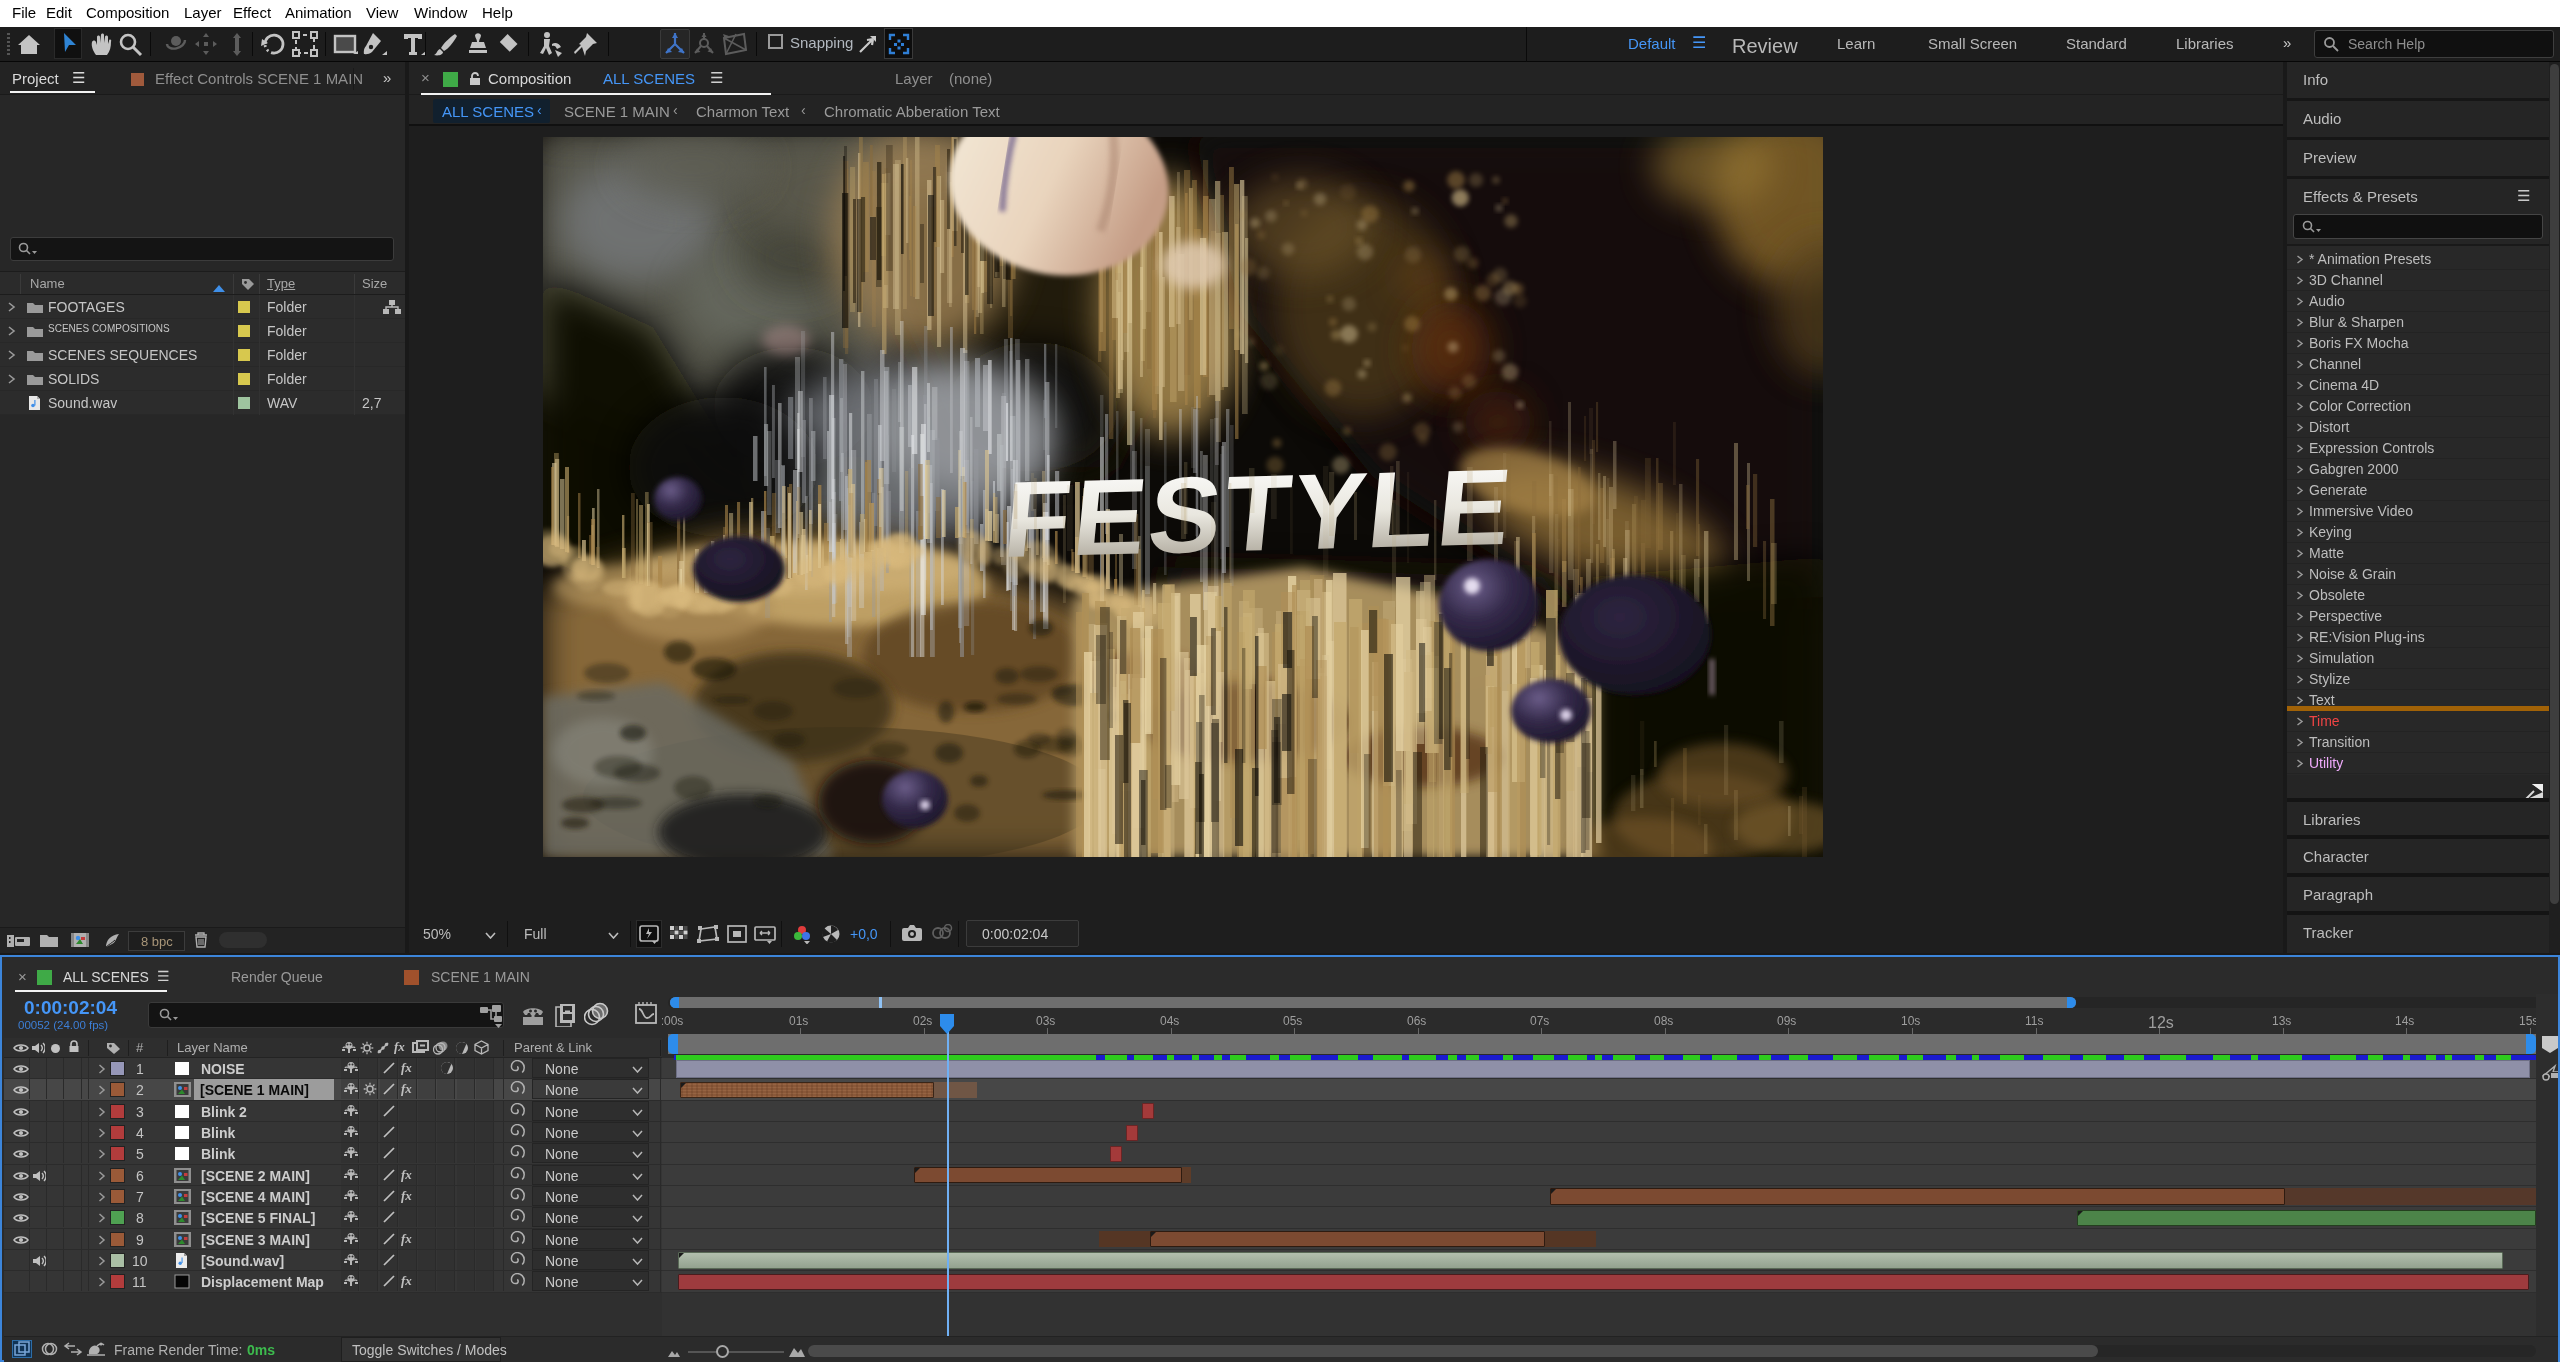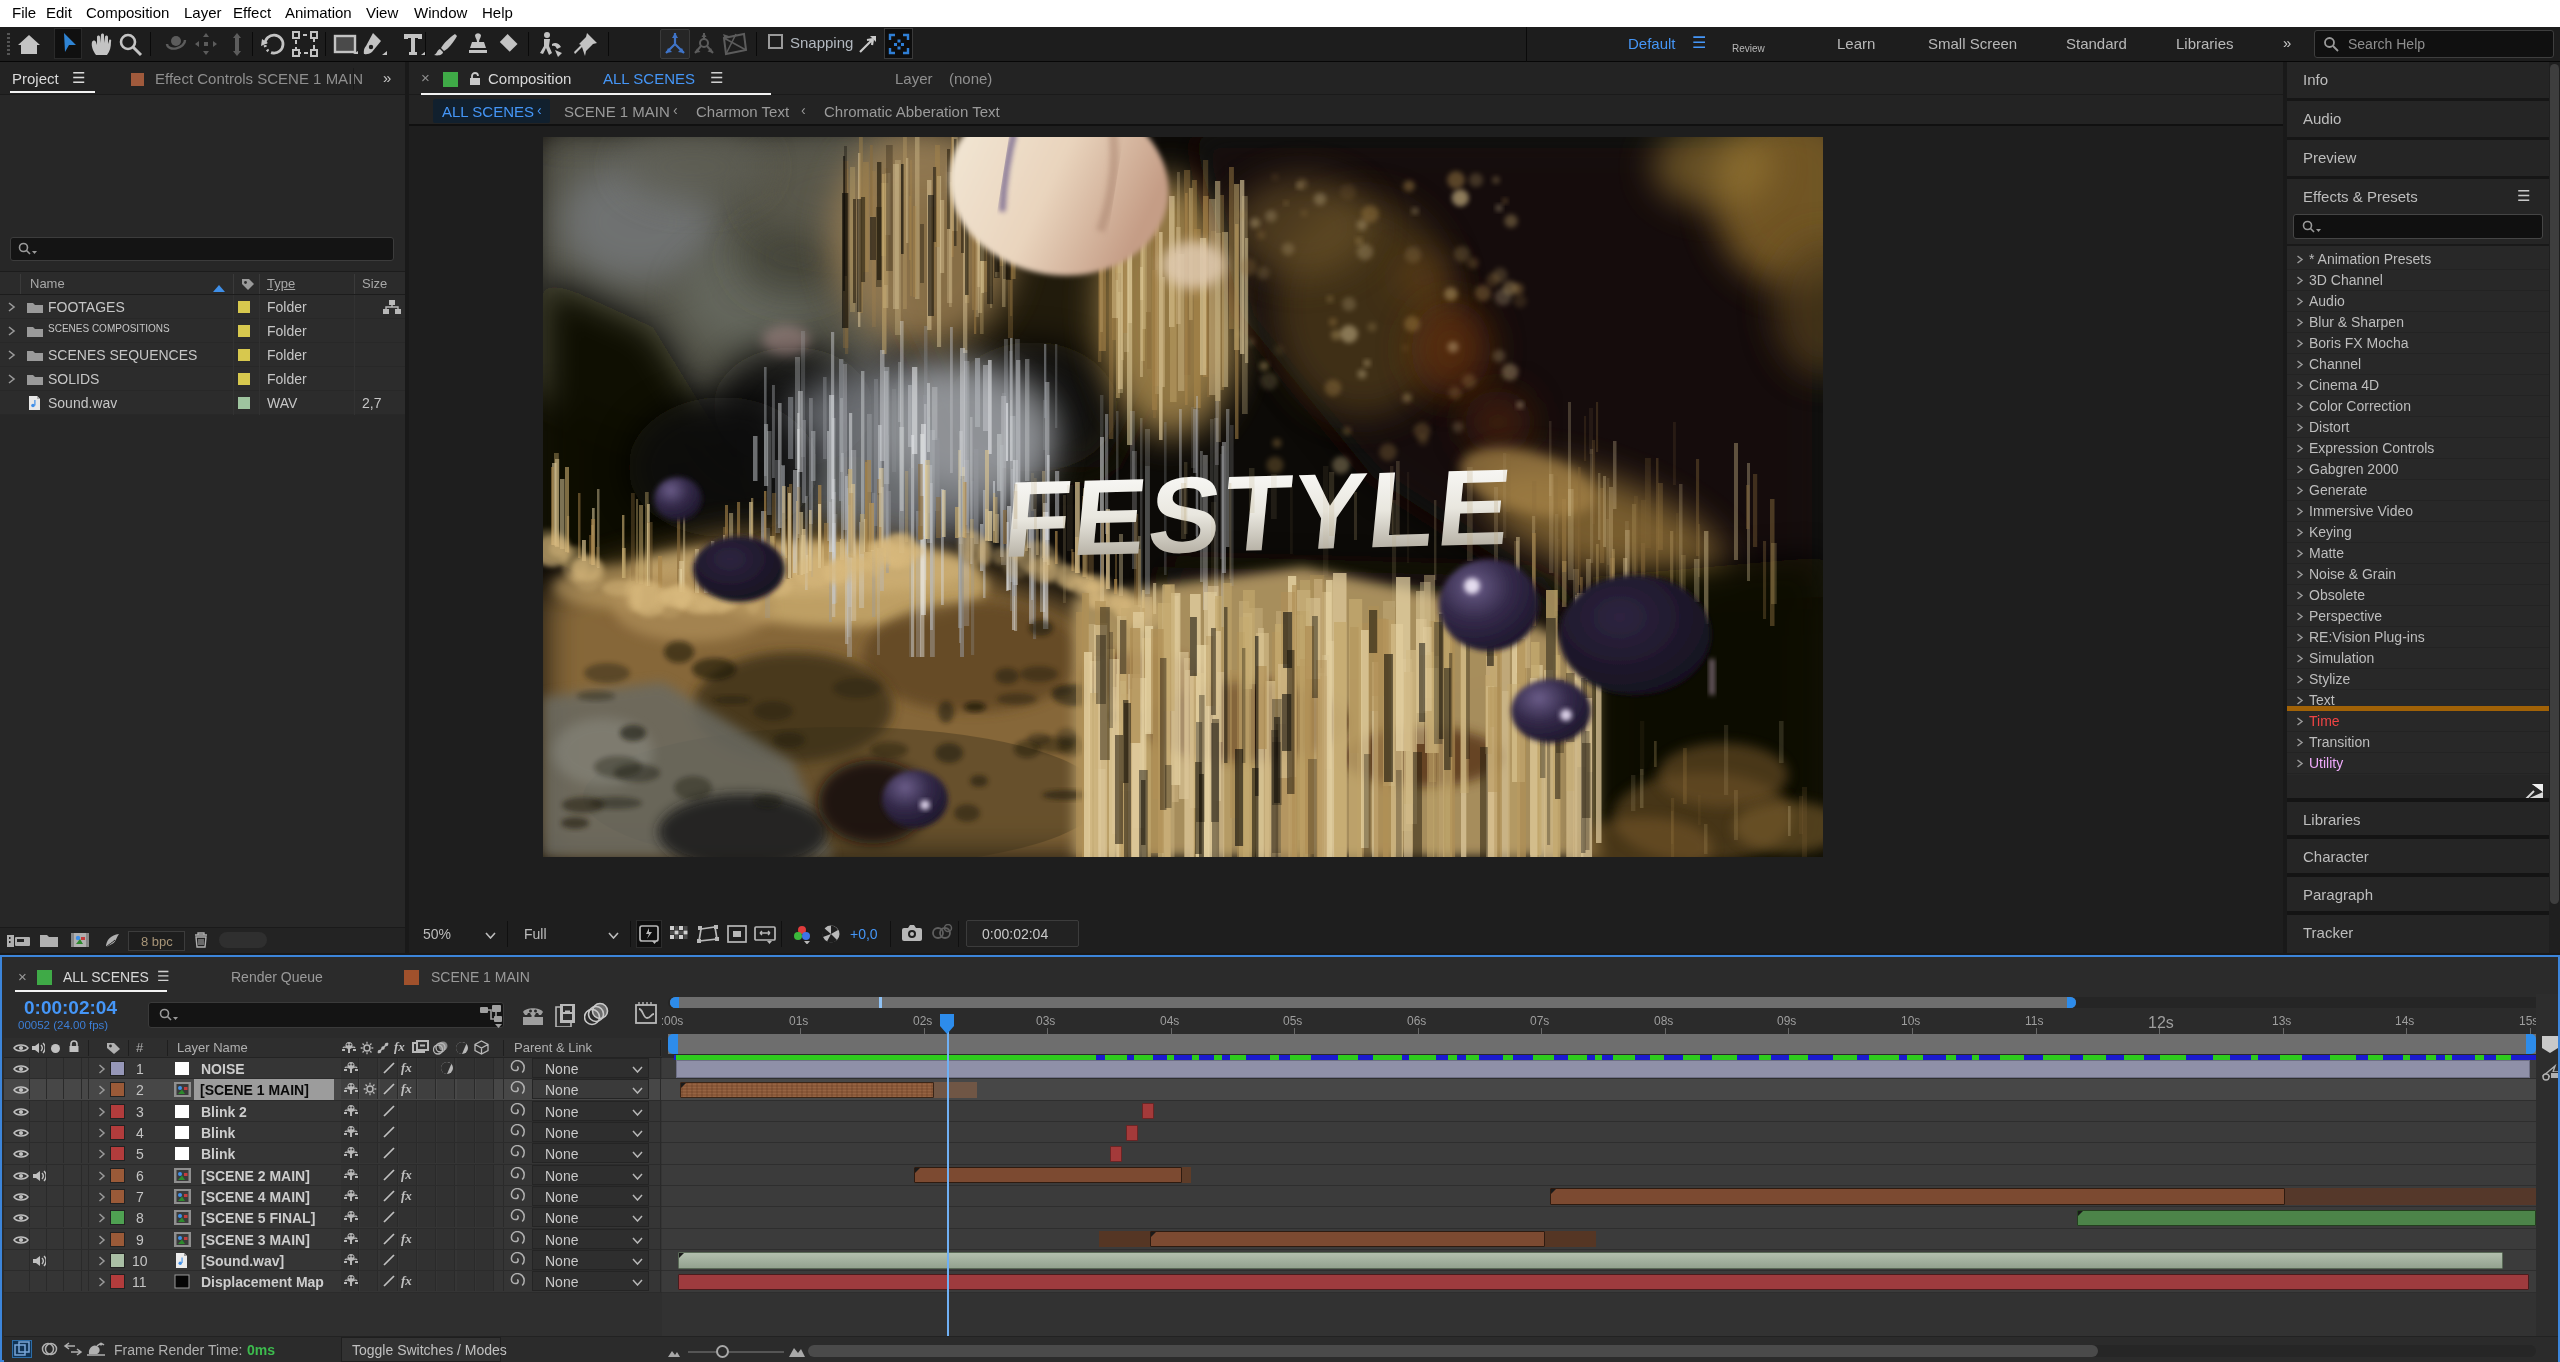--- a/index.html
+++ b/index.html
@@ -122,21 +122,21 @@
       </g>
       <g fill="#2f7fd6">
         <rect x="7" y="11" width="3" height="3"></rect>
         <rect x="14" y="11" width="3" height="3"></rect>
         <rect x="10.5" y="7.5" width="3" height="3"></rect>
         <rect x="10.5" y="14.5" width="3" height="3"></rect>
       </g>
     </svg>
     <div class="abs" style="left:1526px;top:0px;width:1px;height:35px;background:#0a0a0a;"></div>
     <div class="txt" style="left:1628px;top:8px;font-size:15px;color:#4596f7;">Default</div>
-    <div class="txt" style="left:1732px;top:8px;font-size:10px;color:#b8b8b8;margin-top:8px;">Review</div>
+    <div class="txt" style="left:1732px;top:8px;font-size:20px;color:#b8b8b8;">Review</div>
     <div class="txt" style="left:1837px;top:8px;font-size:15px;color:#b8b8b8;">Learn</div>
     <div class="txt" style="left:1928px;top:8px;font-size:15px;color:#b8b8b8;">Small Screen</div>
     <div class="txt" style="left:2066px;top:8px;font-size:15px;color:#b8b8b8;">Standard</div>
     <div class="txt" style="left:2176px;top:8px;font-size:15px;color:#b8b8b8;">Libraries</div>
     <div class="txt" style="left:1692px;top:6px;font-size:16px;color:#4596f7;">☰</div>
     <div class="txt" style="left:2283px;top:7px;font-size:15px;color:#c9c9c9;letter-spacing:-2px;">»</div>
     <div class="abs" style="left:2314px;top:3px;width:240px;height:28px;background:#101010;border:1px solid #3e3e3e;border-radius:3px;"></div>
     <svg class="abs" style="left:2323px;top:9px;" width="16" height="16" viewBox="0 0 16 16">
       <circle cx="6.5" cy="6.5" r="4.5" fill="none" stroke="#9a9a9a" stroke-width="1.8"></circle>
       <path d="M10 10 L15 15" stroke="#9a9a9a" stroke-width="1.8"></path>

